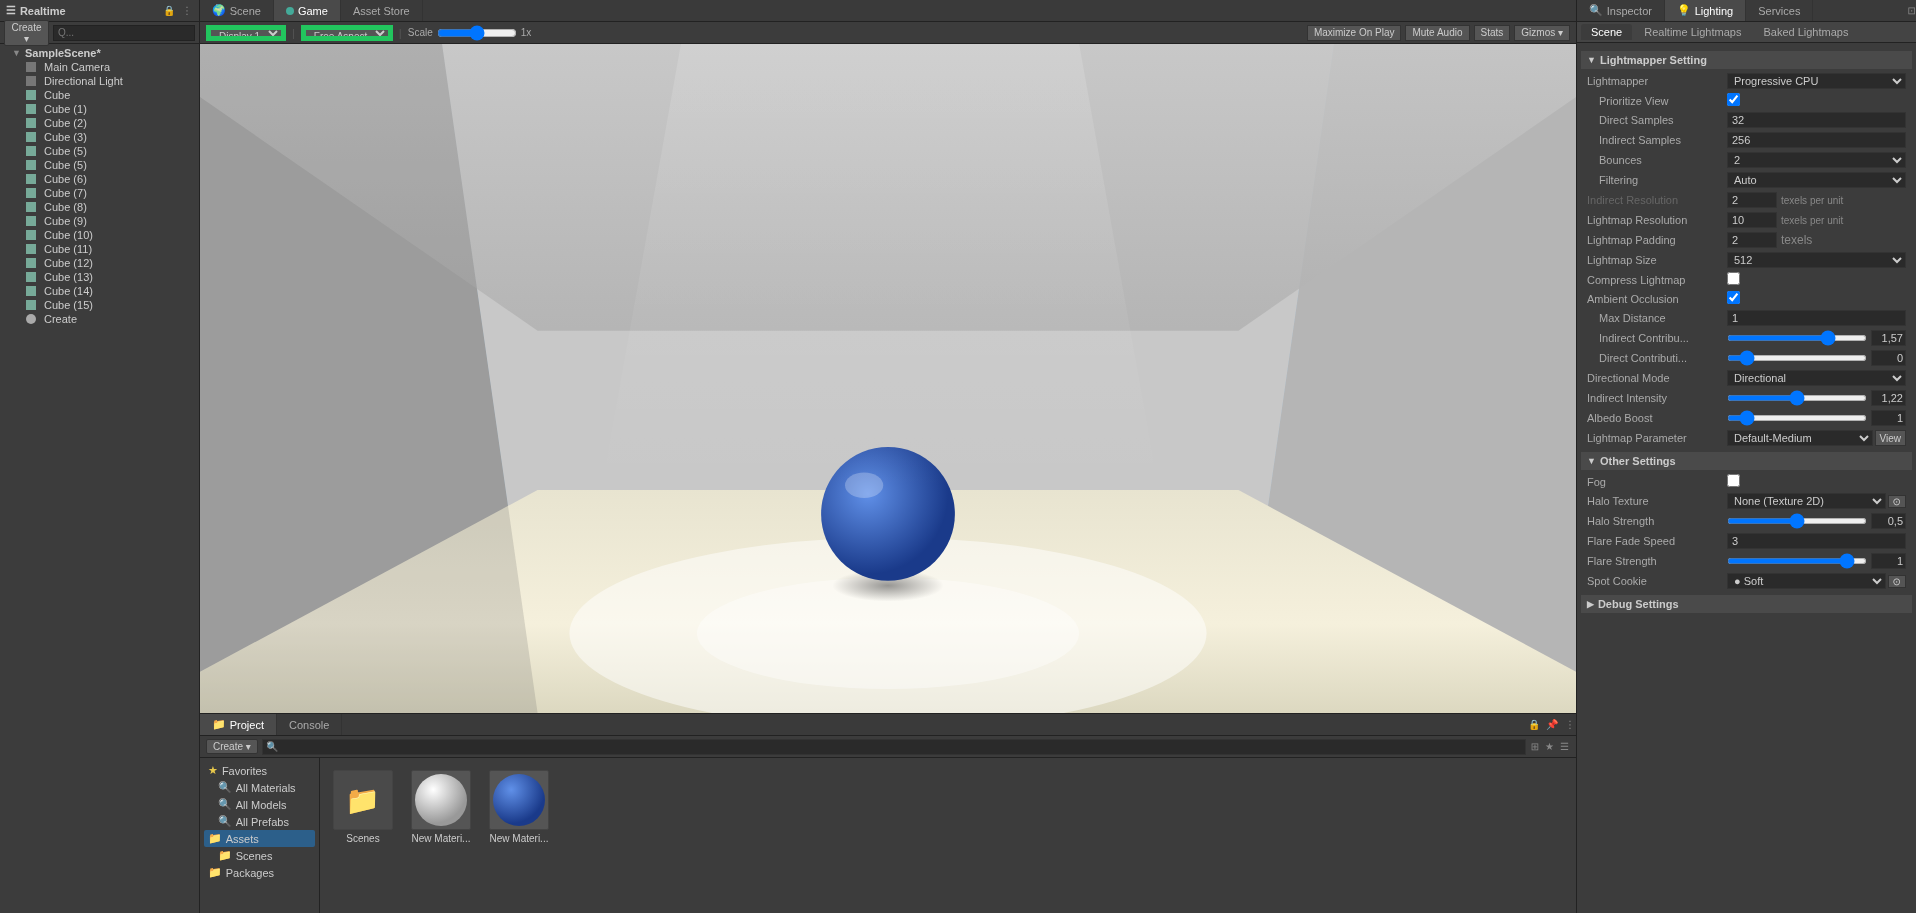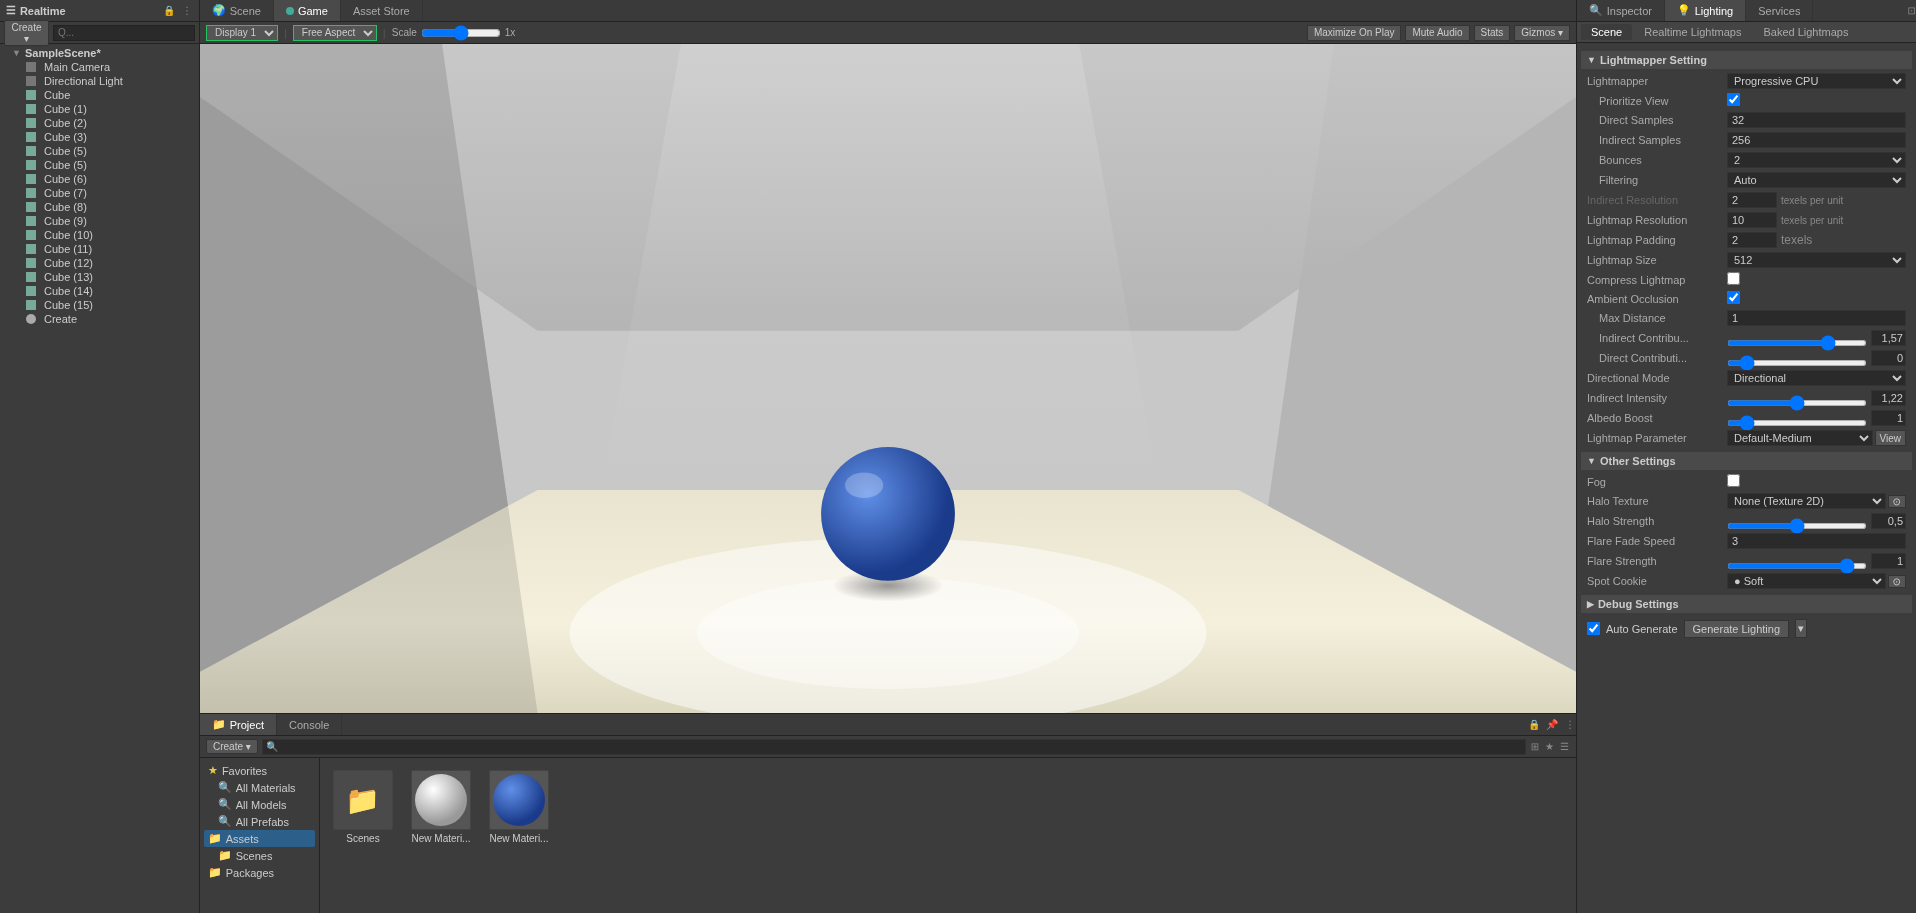--- a/index.html
+++ b/index.html
@@ -131,21 +131,21 @@
       background: #3c3c3c;
       border-bottom: 1px solid #222;
       padding: 2px 6px;
       display: flex;
       align-items: center;
       gap: 6px;
       height: 22px;
     }
     .toolbar-select {
       background: #555;
-      border: 1px solid #22c55e;
+      border: 5px solid #22c55e;
       color: #ccc;
       padding: 0 4px;
       font-size: 10px;
       height: 16px;
       cursor: pointer;
     }
     .toolbar-btn {
       background: #555;
       border: 1px solid #333;
       color: #ccc;
@@ -388,21 +388,21 @@
       height: 16px;
       width: 100%;
       cursor: pointer;
     }
     .prop-checkbox {
       cursor: pointer;
     }
 
     .slider-row {
       display: flex;
-      align-items: flex-end;
+      align-items: center;
       gap: 4px;
     }
     .prop-slider {
       flex: 1;
       height: 6px;
       cursor: pointer;
     }
     .prop-slider-val {
       width: 35px;
       background: #2a2a2a;
@@ -1058,24 +1058,18 @@
           </select>
           <button class="view-btn">⊙</button>
         </div>
       </div>
 
       <div class="section-header">
         <span class="arrow">▶</span>
         <span>Debug Settings</span>
       </div>
 
-      <div class="debug-row">
-        <input type="checkbox" checked="" class="auto-gen-checkbox" style="">
-        <span style="color:#ccc;font-size:11px;">Auto Generate</span>
-        <button class="generate-btn">Generate Lighting</button>
-        <button class="gen-dropdown">▾</button>
-      </div>
 
 
     </div>
   </div>
 
 </div>
 
 </body></html>

